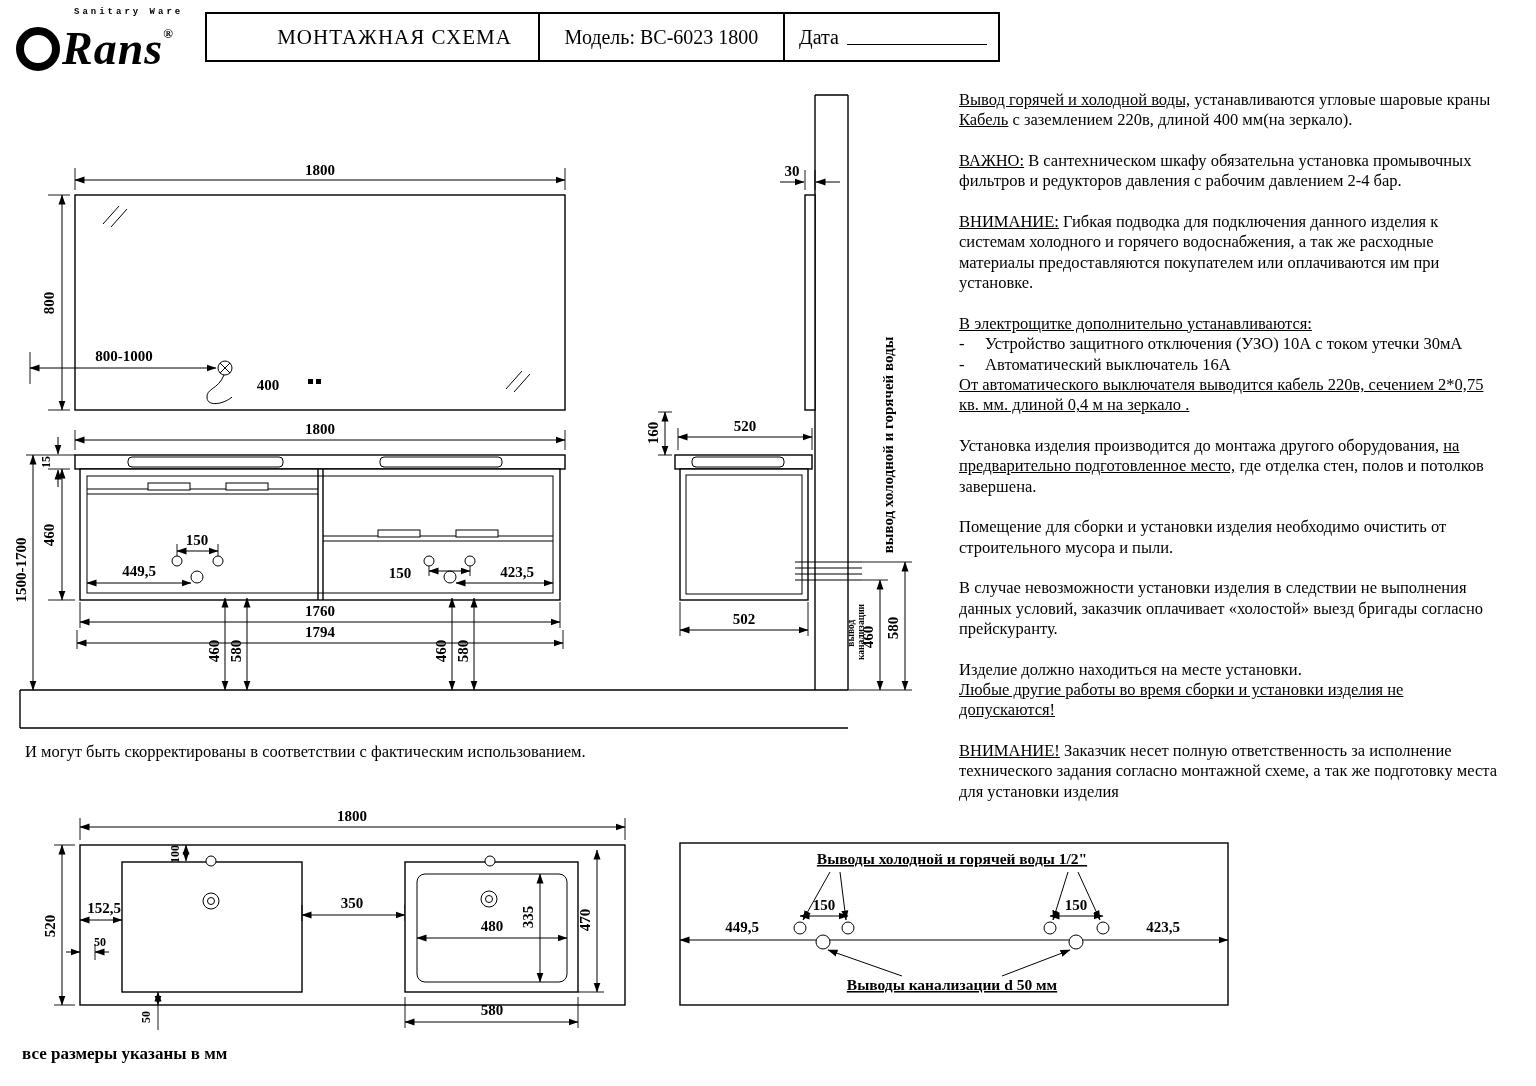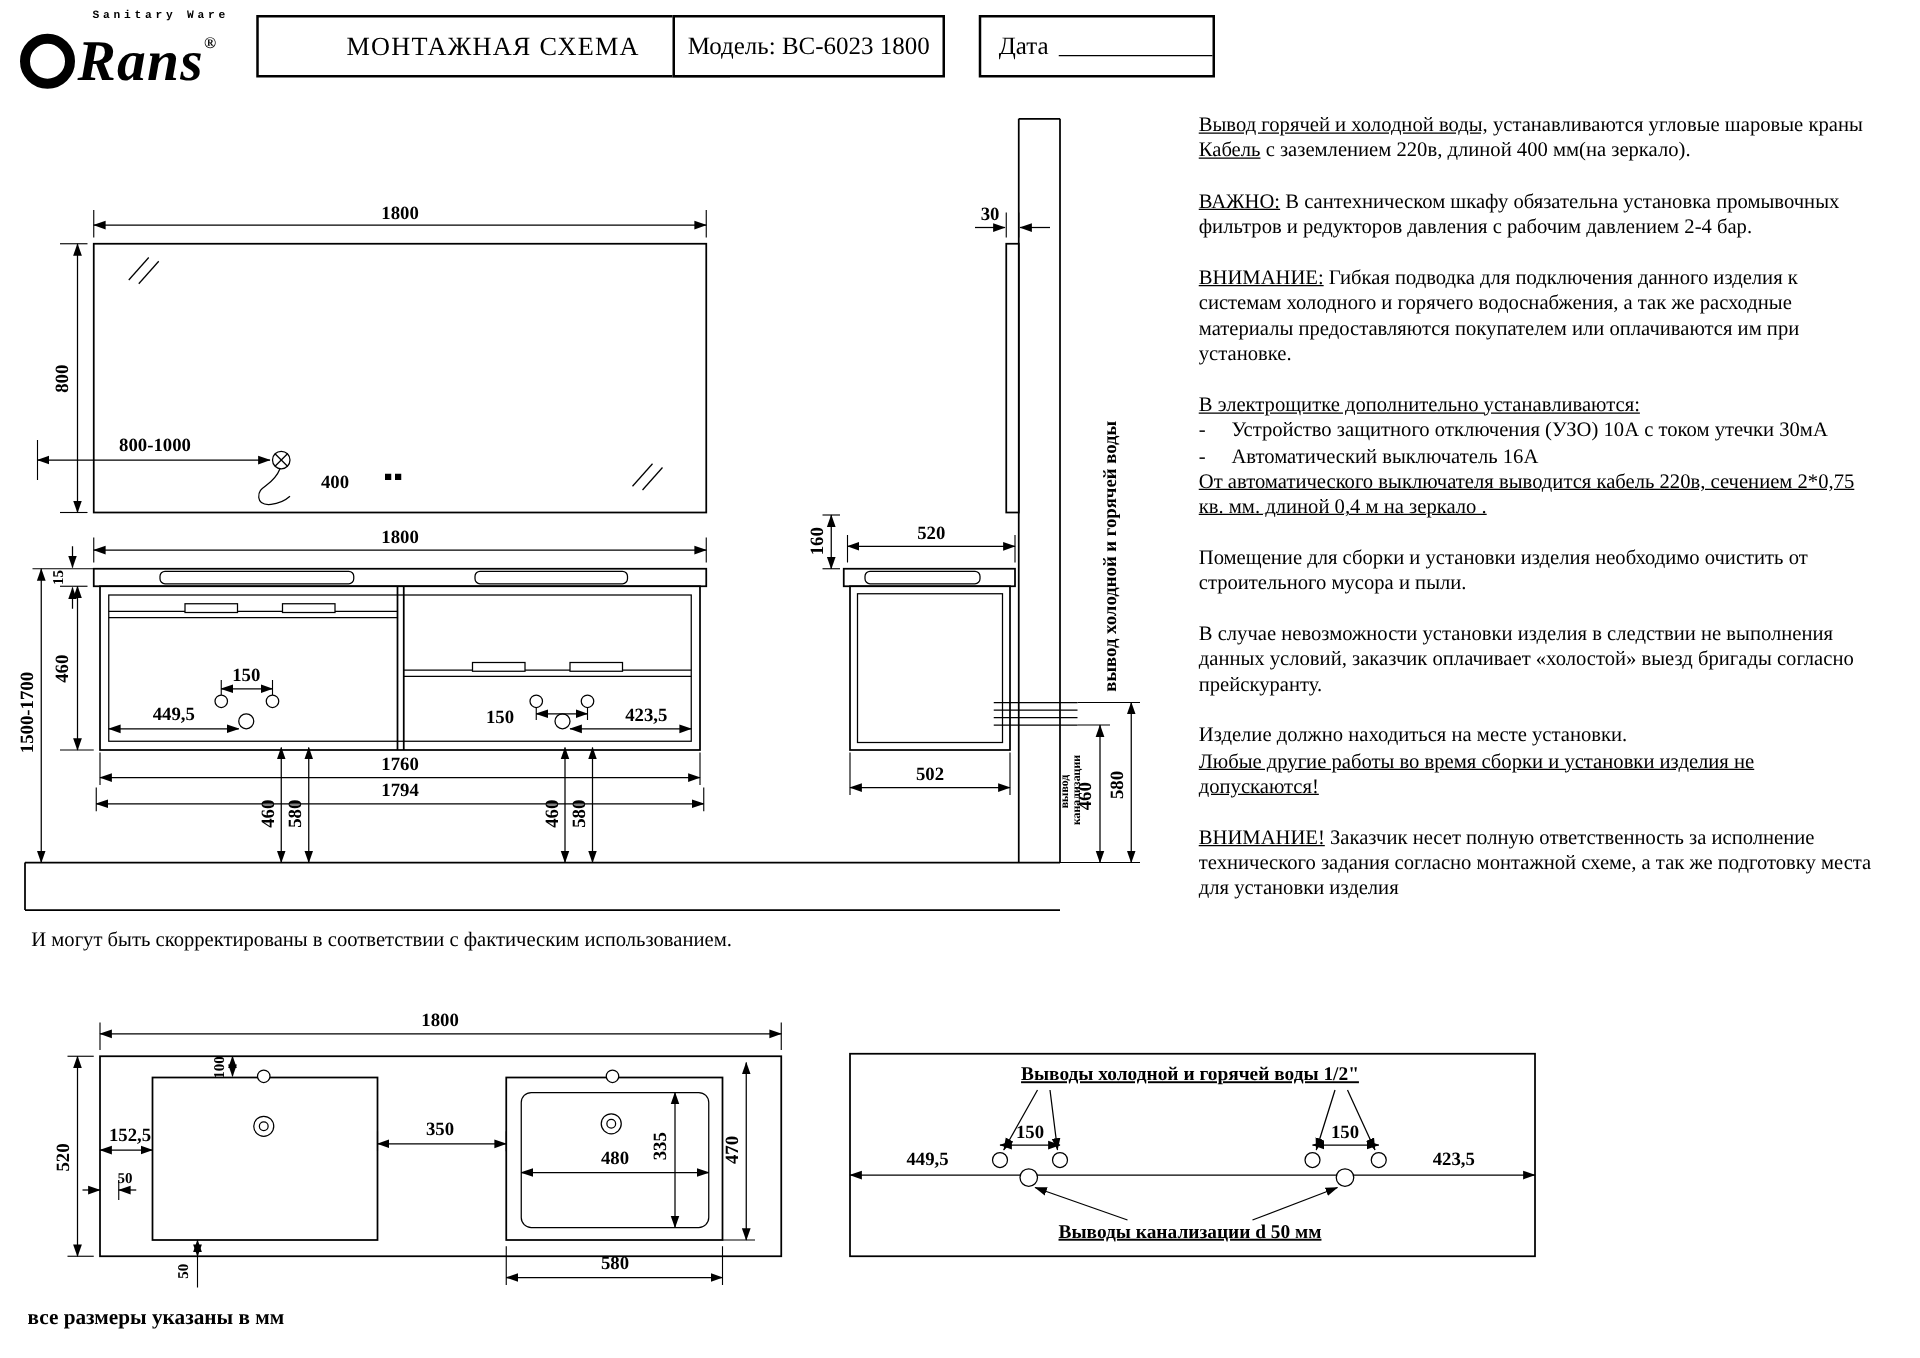--- a/index.html
+++ b/index.html
@@ -10,22 +10,22 @@
   .logo{position:absolute;left:10px;top:4px;width:195px;height:60px}
   .logo-sw{position:absolute;left:64px;top:3px;font-family:Liberation Mono, monospace;
            font-size:9px;font-weight:bold;letter-spacing:3px}
   .logo-row{position:absolute;left:6px;top:22px;display:flex;align-items:center}
   .logo-o{width:28px;height:28px;border:8px solid #000;border-radius:50%;display:inline-block;margin-right:2px}
   .logo-rans{font-family:"Liberation Serif",serif;font-style:italic;font-weight:bold;font-size:46px;line-height:1;letter-spacing:1px}
   .logo-reg{font-size:13px;font-weight:bold;align-self:flex-start;margin-top:0}
   .hbox{position:absolute;top:12px;height:50px;border:2px solid #000;box-sizing:border-box;
         display:flex;align-items:center;justify-content:center;background:#fff}
   .hbox.title{left:205px;width:379px;font-size:21px;letter-spacing:1px}
-  .hbox.model{left:538px;width:218px;font-size:20px}
-  .hbox.date{left:783px;width:189px;font-size:20px;justify-content:flex-start;padding-left:14px}
+  .hbox.model{left:538px;width:247px;font-size:20px}
+  .hbox.date{left:783px;width:217px;font-size:20px;justify-content:flex-start;padding-left:14px}
   .date-line{display:inline-block;width:140px;border-bottom:1.5px solid #000;height:15px;margin-left:8px}
 
   
   .instructions{position:absolute;left:947px;top:90px;width:565px;font-size:16.5px;line-height:1.24}
   .instructions p{margin:0 12px 20px}
   .instructions p.tight{margin-bottom:0}
   .u{text-decoration:underline}
   .pre{white-space:pre-wrap}
 
   
@@ -316,20 +316,21 @@
 
   <p><span class="u">ВАЖНО:</span><span> В сантехническом шкафу обязательна установка промывочных фильтров и редукторов давления с рабочим давлением 2-4 бар.</span></p>
 
   <p><span class="u">ВНИМАНИЕ:</span><span> Гибкая подводка для подключения данного изделия к системам холодного и горячего водоснабжения, а так же расходные материалы предоставляются покупателем или оплачиваются им при установке.</span></p>
 
   <p class="tight"><span class="u">В электрощитке дополнительно устанавливаются:</span></p>
   <p class="tight pre">-     Устройство защитного отключения (УЗО) 10А с током утечки 30мА</p>
   <p class="tight pre">-     Автоматический выключатель 16А</p>
   <p><span class="u">От автоматического выключателя выводится кабель 220в, сечением 2*0,75 кв. мм. длиной 0,4 м на зеркало .</span></p>
 
+  <p><span>Установка изделия производится до монтажа другого оборудования, </span><span class="u">на предварительно подготовленное место,</span><span> где отделка стен, полов и потолков завершена.</span></p>
 
   <p>Помещение для сборки и установки изделия необходимо очистить от строительного мусора и пыли.</p>
 
   <p>В случае невозможности установки изделия в следствии не выполнения данных условий, заказчик оплачивает «холостой» выезд бригады согласно прейскуранту.</p>
 
   <p class="tight">Изделие должно находиться на месте установки.</p>
   <p><span class="u">Любые другие работы во время сборки и установки изделия не допускаются!</span></p>
 
   <p><span class="u">ВНИМАНИЕ!</span><span> Заказчик несет полную ответственность за исполнение технического задания согласно монтажной схеме, а так же подготовку места для установки изделия</span></p>
 </div>

